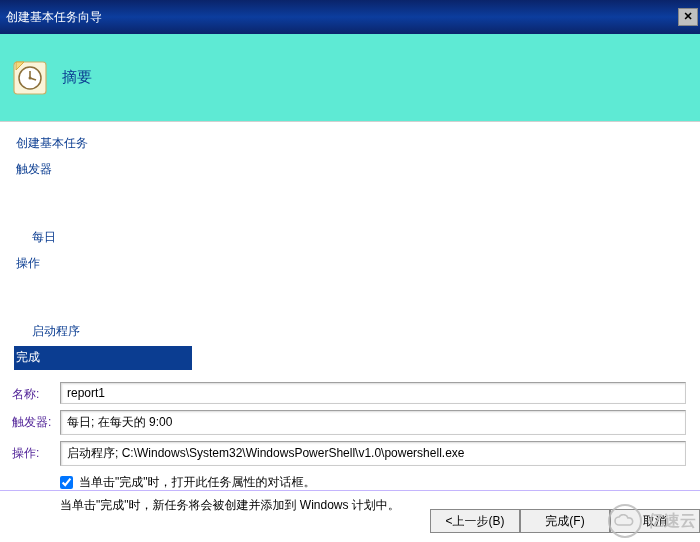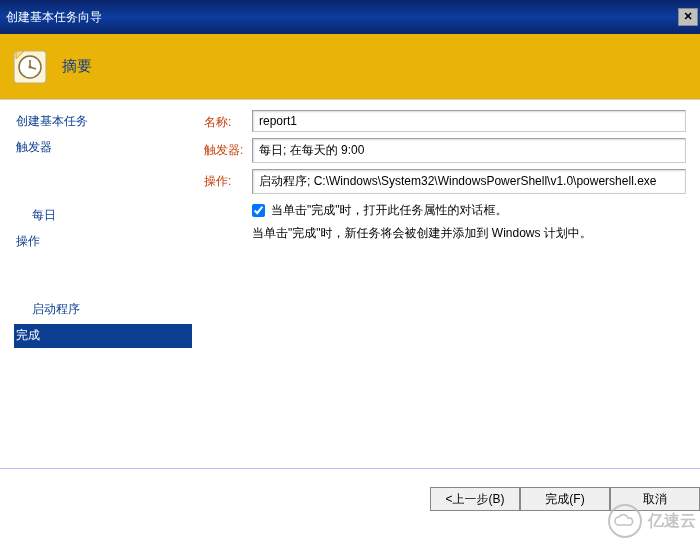--- a/index.html
+++ b/index.html
@@ -30,42 +30,43 @@
       font-family: Arial;
       font-size: 11px;
       font-weight: bold;
       text-align: center;
       line-height: 15px;
       margin-right: 2px;
       cursor: pointer;
       color: #000;
     }
     .header-strip {
-      background: #eab308;
+      background: #5eead4;
       border-bottom: 1px solid #d0d0d0;
-      height: 66px;
+      height: 88px;
       display: flex;
       align-items: center;
       padding-left: 12px;
       gap: 14px;
     }
     .header-icon {
       width: 36px;
       height: 36px;
       display: flex;
       align-items: center;
       justify-content: center;
     }
     .header-title {
       font-size: 15px;
       color: #0b3d91;
     }
     .body-wrap {
       display: flex;
       height: 368px;
+      flex-direction: column;
     }
     .sidebar {
       width: 192px;
       padding: 10px 0 0 14px;
       background: #fff;
     }
     .sidebar-item {
       color: #0b3d91;
       padding: 3px 6px 4px 2px;
       margin-bottom: 2px;
@@ -82,21 +83,21 @@
       position: relative;
     }
     .form-row {
       display: flex;
       align-items: flex-start;
       margin-bottom: 6px;
     }
     .form-label {
       width: 48px;
       padding-top: 4px;
-      color: #c2410c;
+      color: #4c1d95;
     }
     .ro-field {
       background: #fff;
       border: 1px solid #a0a0a0;
       border-bottom-color: #ccc;
       border-right-color: #ccc;
       box-shadow: inset 1px 1px 2px rgba(0,0,0,0.15);
       padding: 3px 6px;
       flex: 1;
       min-height: 20px;

